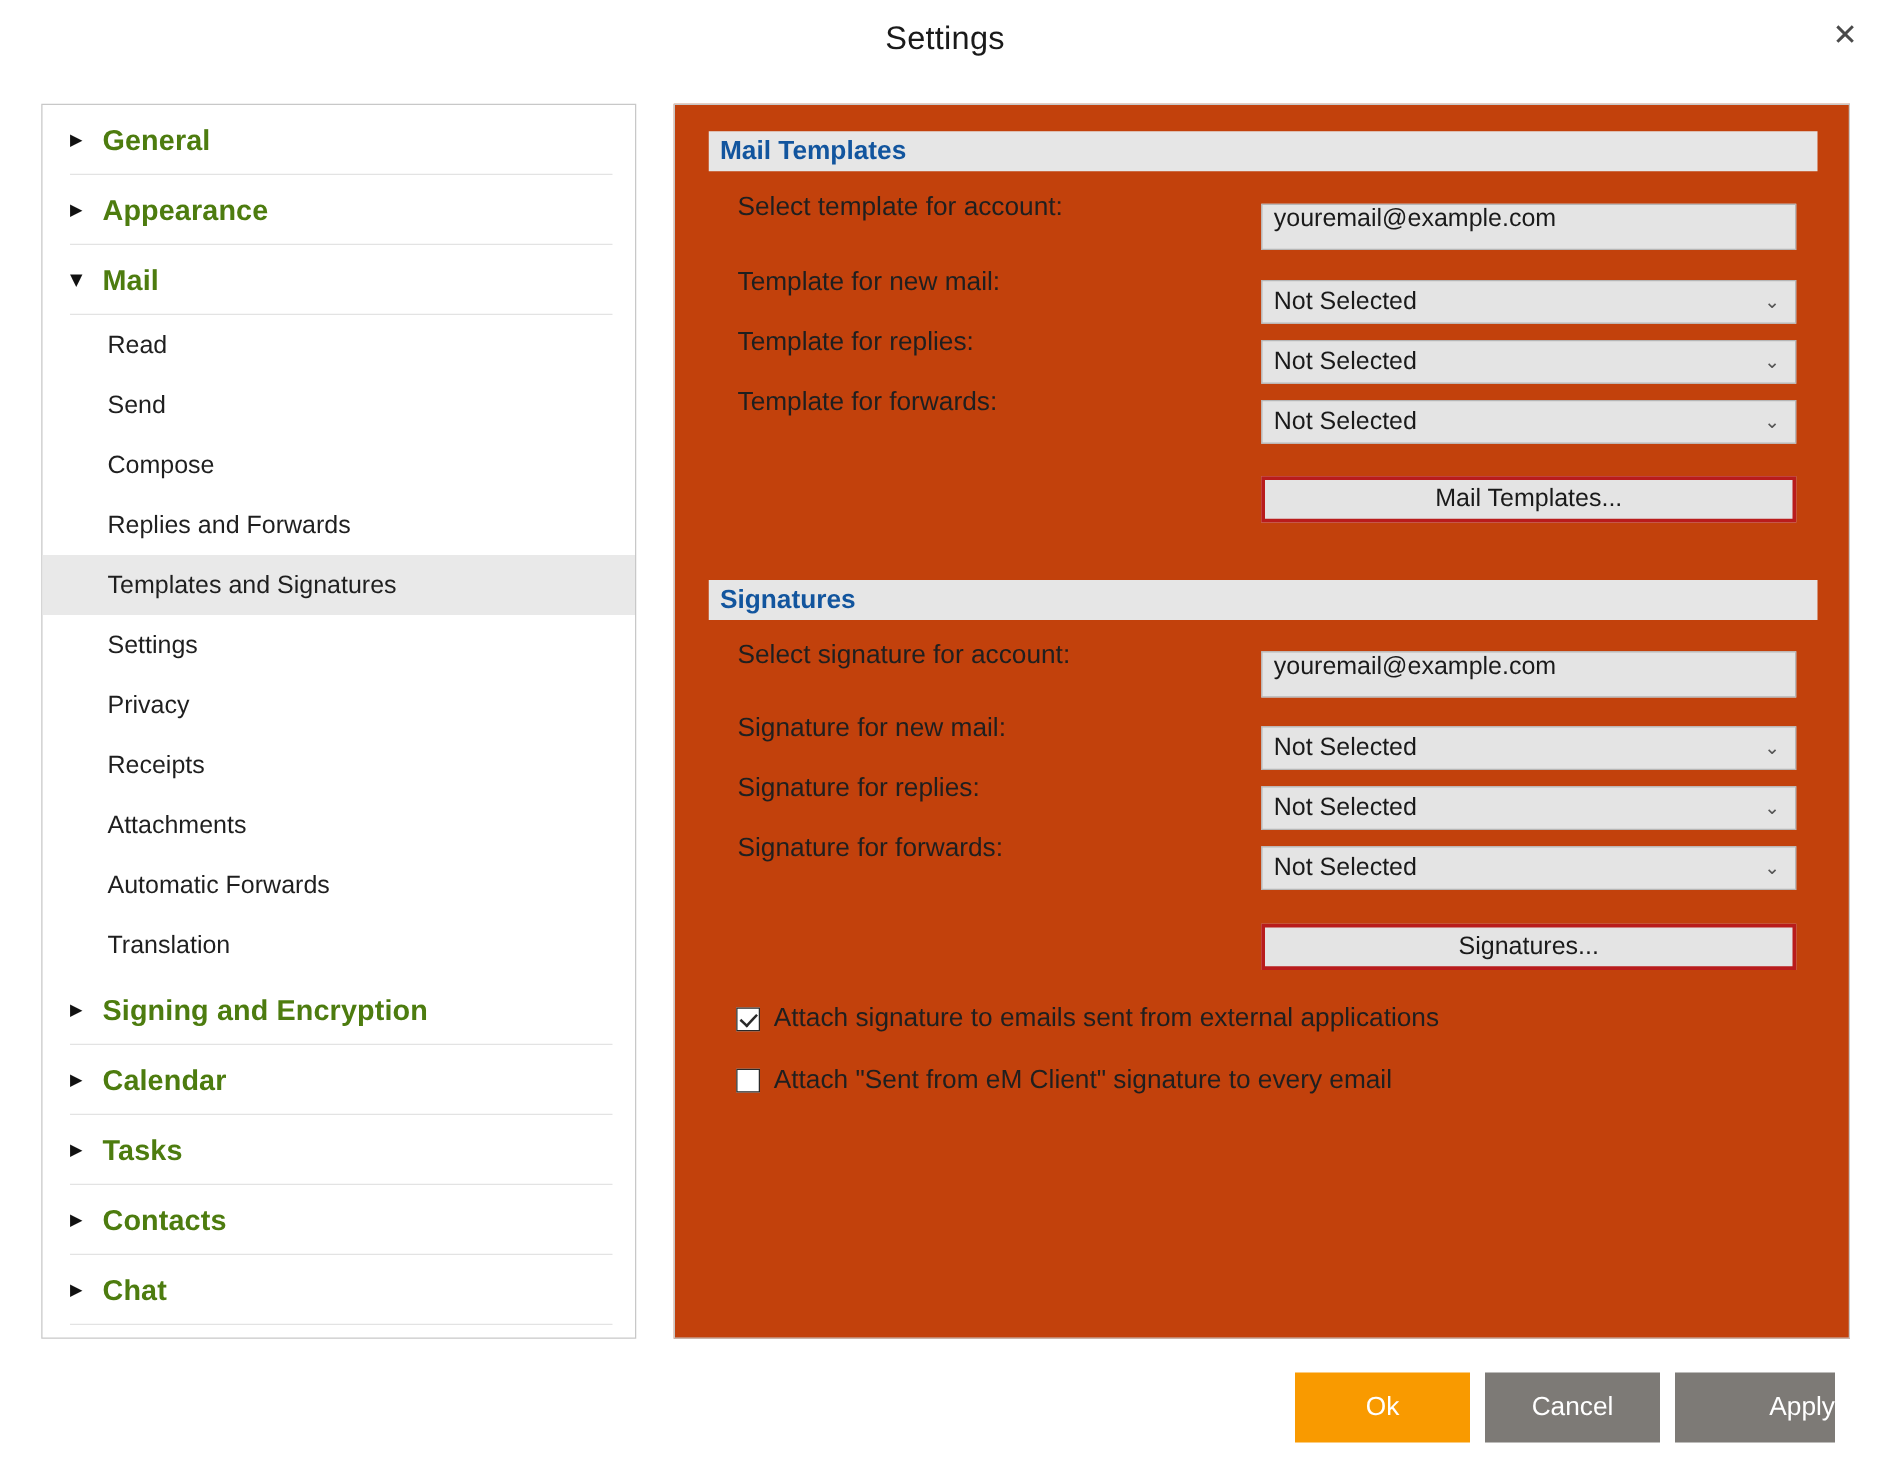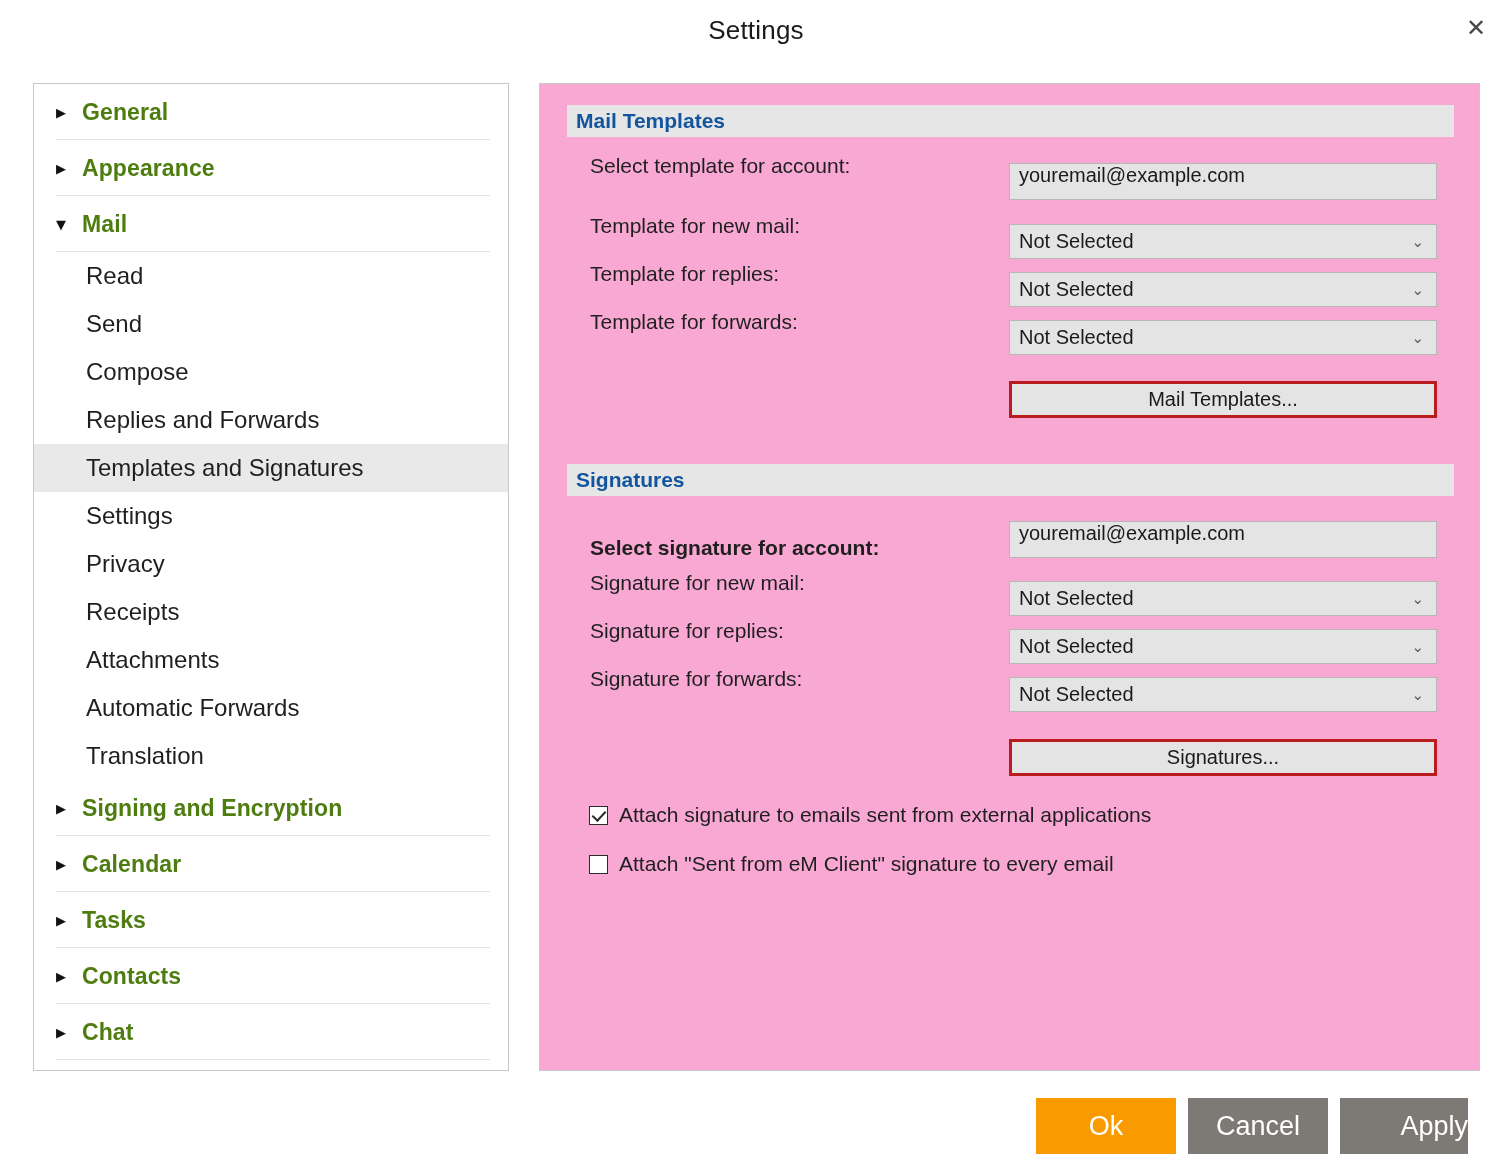--- a/index.html
+++ b/index.html
@@ -86,36 +86,36 @@
     font-weight: bold;
     color: #4d7c0f;
     letter-spacing: .1px;
   }
   .nav-item {
     position: relative;
     height: 48px;
     display: flex;
     align-items: center;
     padding-left: 52px;
-    font-size: 24px;
+    font-size: 20px;
     color: #1f1f1f;
     cursor: pointer;
     box-sizing: border-box;
   }
   .nav-item.selected {
     background: #e9e9e9;
   }
 
   
   #content-panel {
     position: absolute;
     left: 539px; top: 83px;
     width: 941px; height: 988px;
     border: 1px solid #c8c8c8;
-    background: #f9a8d4;
+    background: #c2410c;
     box-sizing: border-box;
     overflow: hidden;
   }
   .section-header {
     position: absolute;
     left: 27px;
     width: 887px;
     height: 32px;
     background: #e6e6e6;
     display: flex;
@@ -215,21 +215,21 @@
     white-space: nowrap;
   }
 
   
   .footer-btn {
     position: absolute;
     height: 56px;
     display: flex;
     align-items: center;
     justify-content: center;
-    font-size: 27px;
+    font-size: 21px;
     color: #ffffff;
     cursor: pointer;
     box-sizing: border-box;
   }
   #ok-button     { left: 1036px; top: 1098px; width: 140px; background: #f99a00; }
   #cancel-button { left: 1188px; top: 1098px; width: 140px; background: #7d7a76; }
   #apply-button  { left: 1340px; top: 1098px; width: 128px; background: #7d7a76; justify-content: flex-end; }
 </style>
 </head>
 <body>
@@ -345,21 +345,21 @@
   </div>
 
   <div class="dlgbutton" style="left:469px; top:297px;">
     <span>Mail Templates...</span>
   </div>
 
   <div class="section-header" style="top:380px;">
     <span>Signatures</span>
   </div>
 
-  <div class="field-label" style="left:50px; top:452px;font-weight:bold;">Select signature for account:</div>
+  <div class="field-label" style="left:50px; top:428px;">Select signature for account:</div>
   <div class="textbox" style="left:469px; top:437px;">
     <span>youremail@example.com</span>
   </div>
 
   <div class="field-label" style="left:50px; top:487px;">Signature for new mail:</div>
   <div class="combobox" style="left:469px; top:497px;">
     <span>Not Selected</span>
     <span class="chev">⌄</span>
   </div>
 

